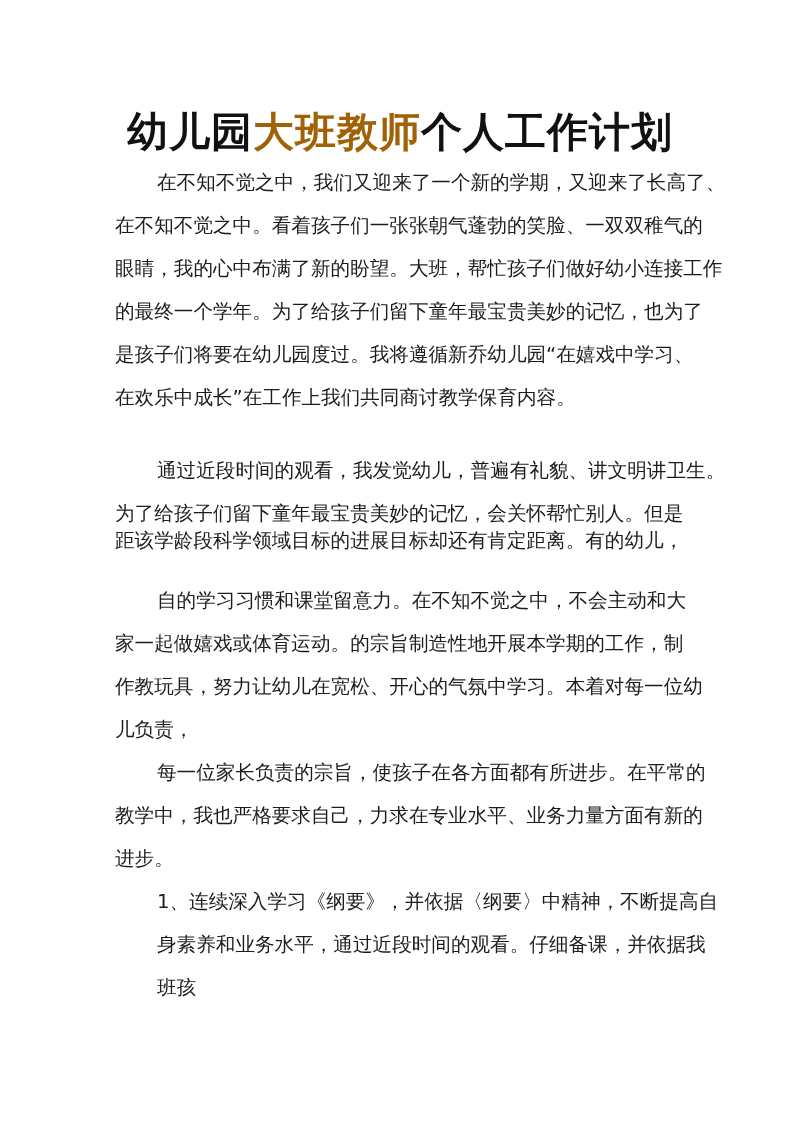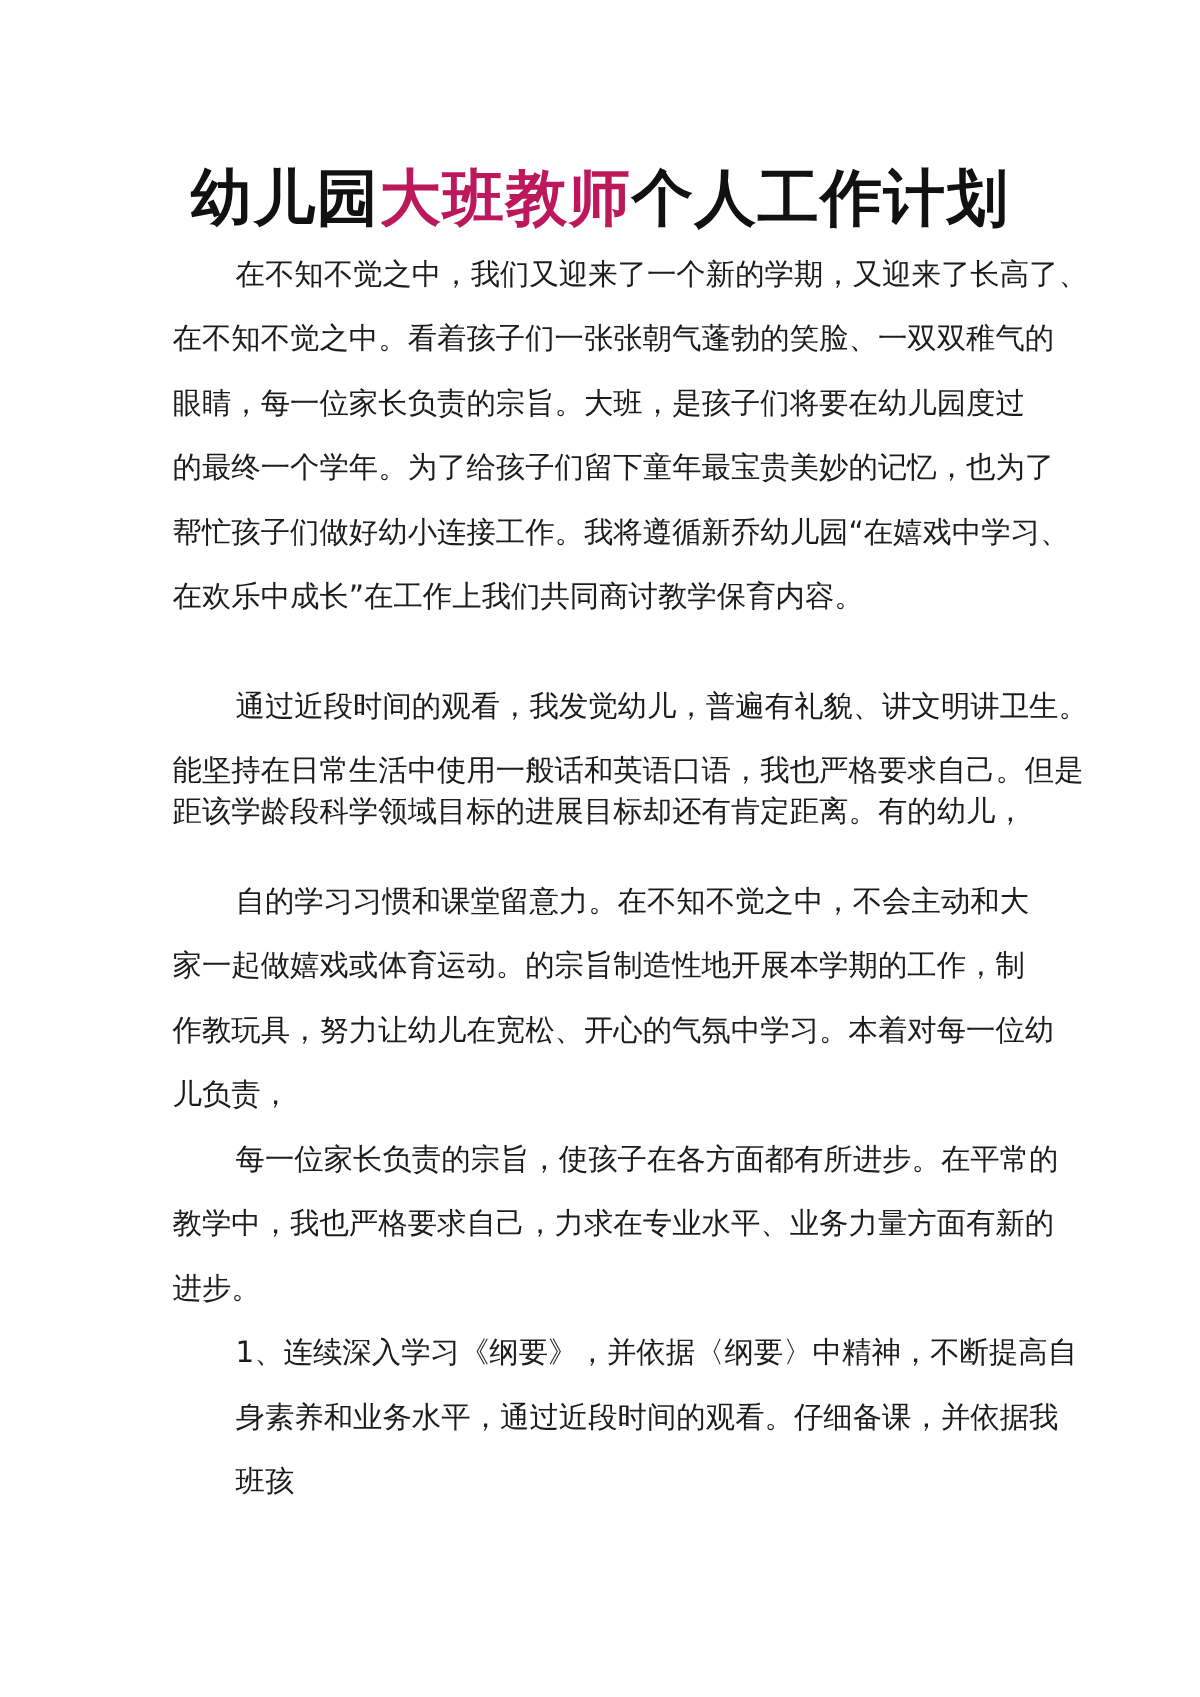--- a/index.html
+++ b/index.html
@@ -26,21 +26,21 @@
       left: 0;
       top: 104px;
       width: 800px;
       text-align: center;
       font-size: 41px;
       font-weight: bold;
       letter-spacing: 1px;
       line-height: 56px;
       color: #111;
     }
-    .title .accent { color: #be185d; }
+    .title .accent { color: #a16207; }
     .line {
       position: absolute;
       left: 115px;
       font-size: 19.6px;
       line-height: 26px;
       white-space: nowrap;
       color: #1c1c1c;
     }
     .indent { left: 157px; text-align: center; }
   </style>
@@ -49,29 +49,29 @@
 
 <div class="page">
 
   <h1 class="title" style="margin:0;">
     <span>幼儿园</span><span class="accent">大班教师</span><span>个人工作计划</span>
   </h1>
 
   <div>
     <div class="line indent" style="top:170px">在不知不觉之中，我们又迎来了一个新的学期，又迎来了长高了、</div>
     <div class="line" style="top:213px">在不知不觉之中。看着孩子们一张张朝气蓬勃的笑脸、一双双稚气的</div>
-    <div class="line" style="top:256px">眼睛，每一位家长负责的宗旨。大班，是孩子们将要在幼儿园度过</div>
+    <div class="line" style="top:256px">眼睛，我的心中布满了新的盼望。大班，帮忙孩子们做好幼小连接工作</div>
     <div class="line" style="top:299px">的最终一个学年。为了给孩子们留下童年最宝贵美妙的记忆，也为了</div>
-    <div class="line" style="top:342px">帮忙孩子们做好幼小连接工作。我将遵循新乔幼儿园“在嬉戏中学习、</div>
+    <div class="line" style="top:342px">是孩子们将要在幼儿园度过。我将遵循新乔幼儿园“在嬉戏中学习、</div>
     <div class="line" style="top:385px">在欢乐中成长”在工作上我们共同商讨教学保育内容。</div>
   </div>
 
   <div>
     <div class="line indent" style="top:458px">通过近段时间的观看，我发觉幼儿，普遍有礼貌、讲文明讲卫生。</div>
-    <div class="line" style="top:501px">能坚持在日常生活中使用一般话和英语口语，我也严格要求自己。但是</div>
+    <div class="line" style="top:501px">为了给孩子们留下童年最宝贵美妙的记忆，会关怀帮忙别人。但是</div>
     <div class="line" style="top:528px">距该学龄段科学领域目标的进展目标却还有肯定距离。有的幼儿，</div>
   </div>
 
   <div>
     <div class="line indent" style="top:588px">自的学习习惯和课堂留意力。在不知不觉之中，不会主动和大</div>
     <div class="line" style="top:631px">家一起做嬉戏或体育运动。的宗旨制造性地开展本学期的工作，制</div>
     <div class="line" style="top:674px">作教玩具，努力让幼儿在宽松、开心的气氛中学习。本着对每一位幼</div>
     <div class="line" style="top:717px">儿负责，</div>
   </div>
 

